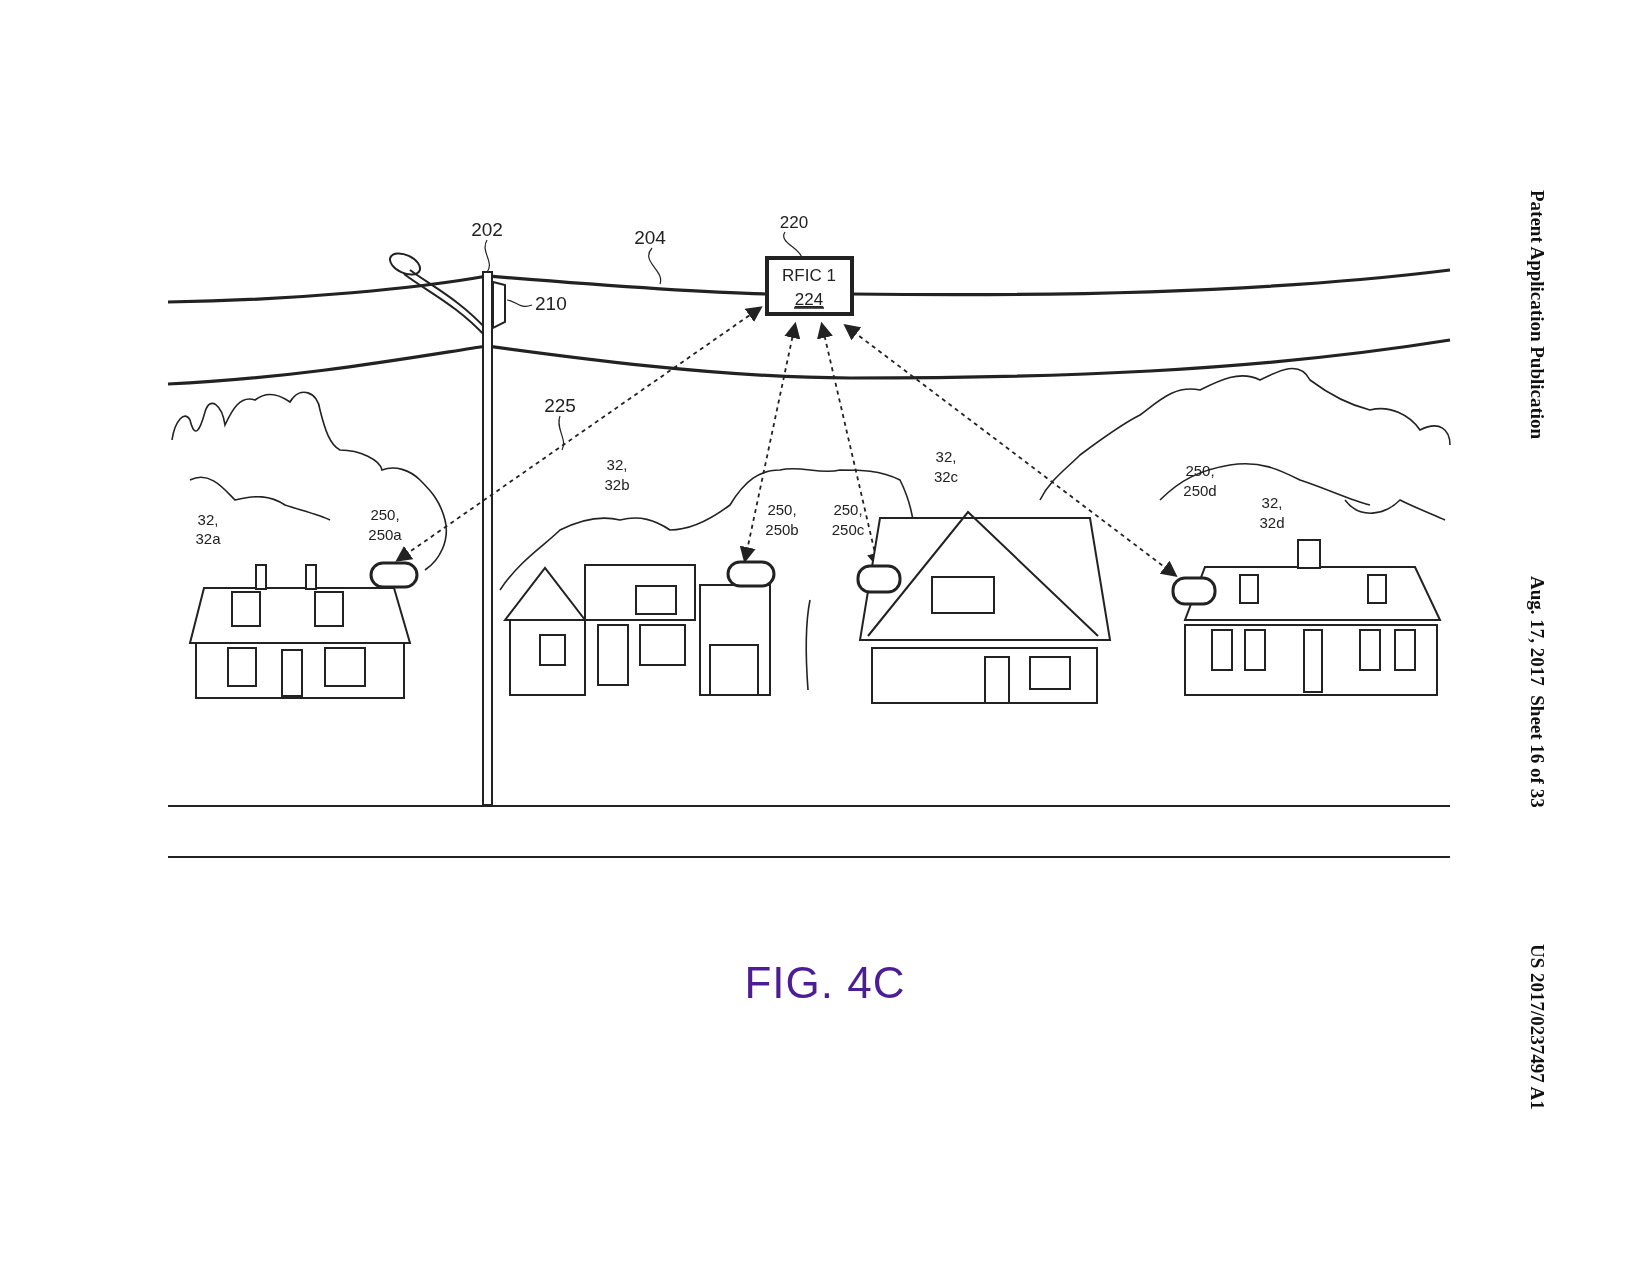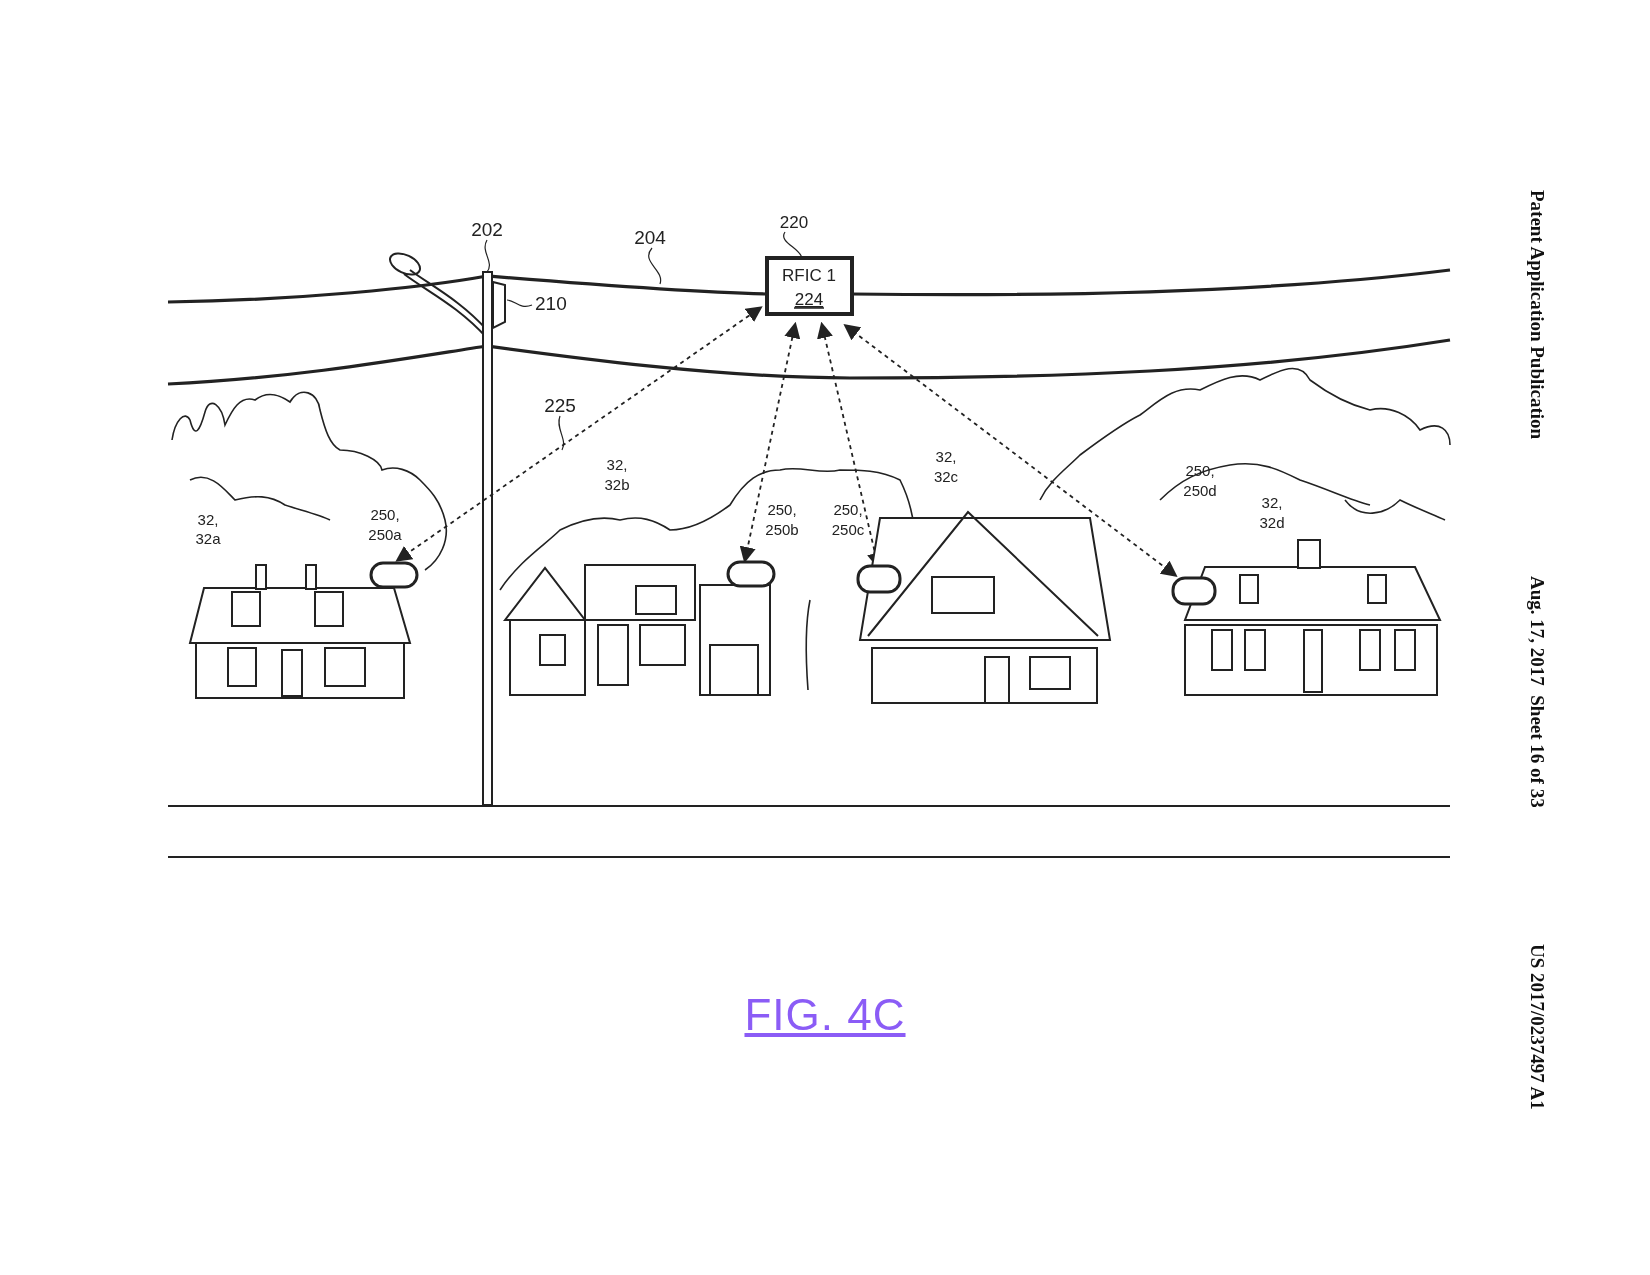--- a/index.html
+++ b/index.html
@@ -4,21 +4,21 @@
 <style>
   html, body { margin:0; padding:0; background:#ffffff; }
   body { width:1650px; height:1275px; position:relative; overflow:hidden; font-family:"Liberation Sans", sans-serif; color:#111; }
   #sheet { position:absolute; left:0; top:0; width:1650px; height:1275px; }
   .hdr {
     position:absolute; left:1508px; top:190px; width:40px; height:920px;
     writing-mode: vertical-rl; font-family:"Liberation Serif", serif; font-weight:bold;
     font-size:19px; color:#111; display:flex; justify-content:space-between; white-space:nowrap;
   }
   .hdr span { display:block; }
-  .fig-label { position:absolute; left:0; width:1650px; top:990px; text-align:center; font-size:44px; letter-spacing:1px; color:#8b5cf6;text-decoration:underline; }
+  .fig-label { position:absolute; left:0; width:1650px; top:958px; text-align:center; font-size:44px; letter-spacing:1px; color:#4c1d95; }
   svg text { font-family:"Liberation Sans", sans-serif; fill:#222; }
 </style>
 </head>
 <body>
 
 <div id="sheet">
 
   <div class="hdr">
     <span>Patent Application Publication</span>
     <span><span style="display:inline">Aug. 17, 2017</span>&nbsp;&nbsp;<span style="display:inline">Sheet 16 of 33</span></span>

